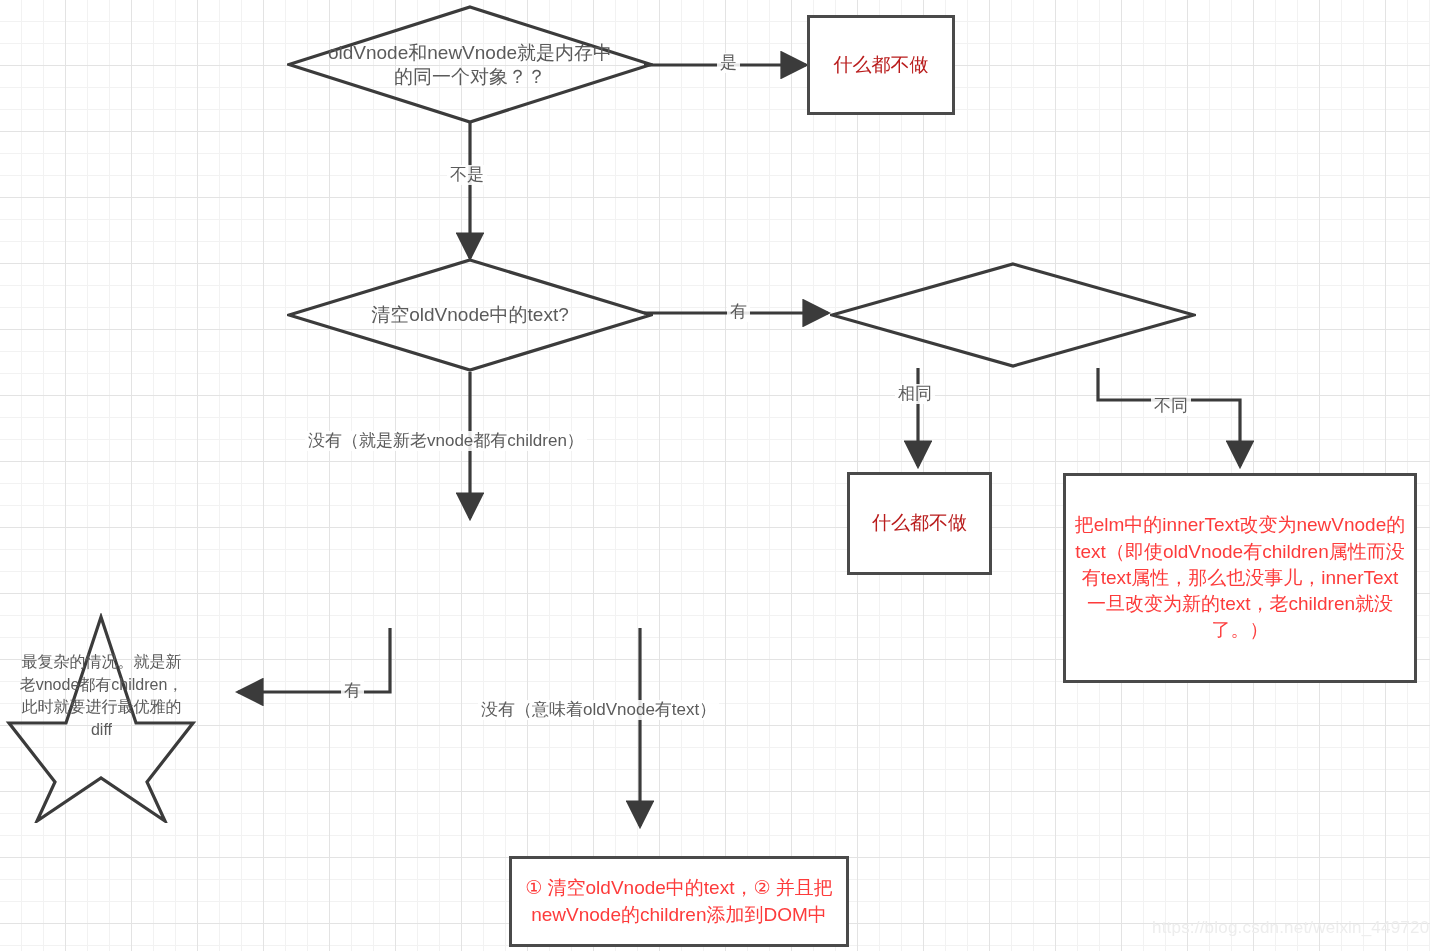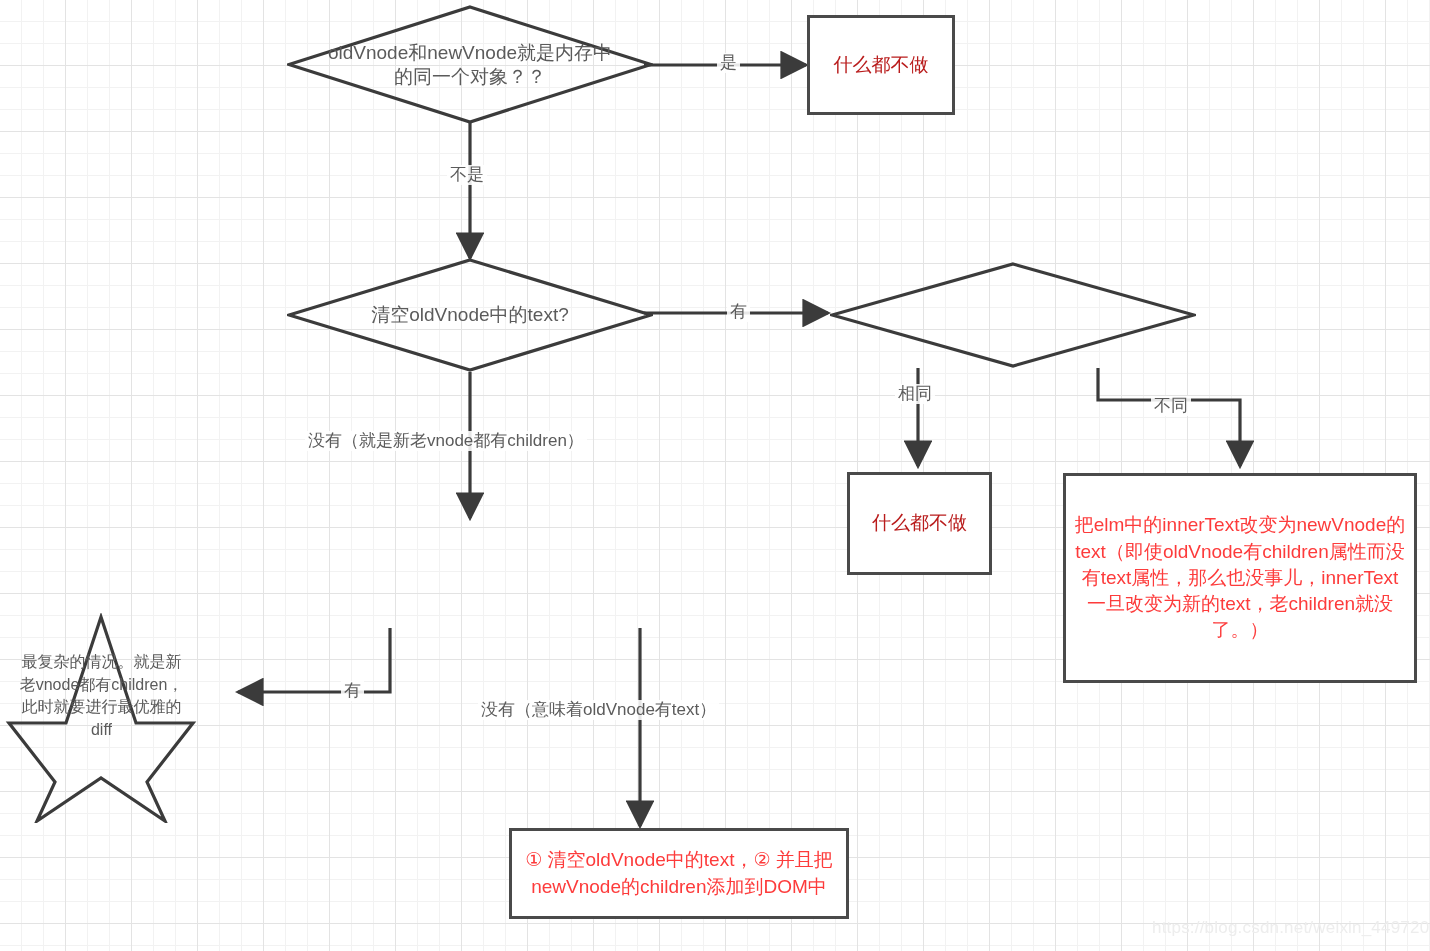--- a/index.html
+++ b/index.html
@@ -152,21 +152,21 @@
 
   <div class="node rect-node" style="left:847px; top:472px; width:145px; height:103px;">
     <span class="rect-label">什么都不做</span>
   </div>
 
   <div class="node rect-node" style="left:1063px; top:473px; width:354px; height:210px;">
     <span class="rect-label red">把elm中的innerText改变为newVnode的text（即使oldVnode有children属性而没有text属性，那么也没事儿，innerText一旦改变为新的text，老children就没了。）</span>
   </div>
 
 
-  <div class="node rect-node" style="left:509px; top:828px; width:340px; height:91px;">
+  <div class="node rect-node" style="left:509px; top:856px; width:340px; height:91px;">
     <span class="rect-label red">① 清空oldVnode中的text，② 并且把newVnode的children添加到DOM中</span>
   </div>
 
   <div class="star-node" style="left:5px; top:613px; width:192px; height:210px;">
     <svg width="192" height="210" viewBox="0 0 192 210">
       <polygon points="96,4 131,110 188,110 142,169 160,208 96,165 32,208 50,169 4,110 61,110" fill="#ffffff" fill-opacity="0" stroke="#3b3b3b" stroke-width="3.2" stroke-linejoin="miter"></polygon>
     </svg>
     <span class="star-label" style="left:14px; top:38px; width:165px;">最复杂的情况。就是新老vnode都有children，此时就要进行最优雅的diff</span>
   </div>
 

